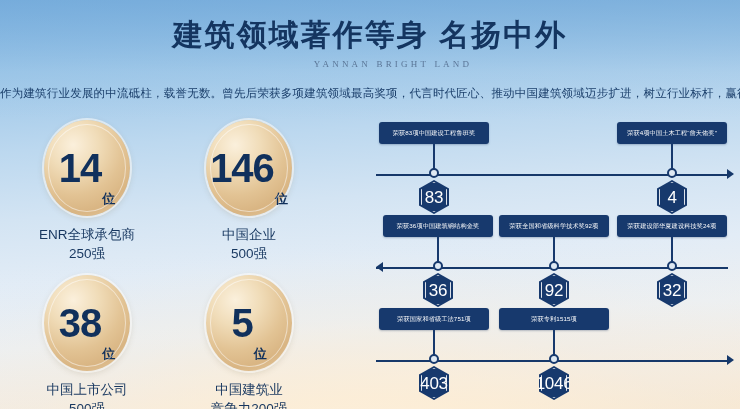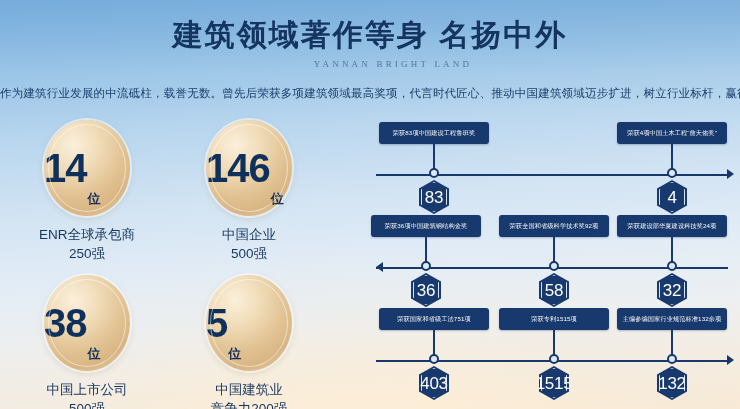--- a/index.html
+++ b/index.html
@@ -38,21 +38,21 @@
 
   
   .stats{position:absolute;left:6px;top:120px;width:340px;
          display:flex;flex-wrap:wrap;}
   .stat{width:162px;text-align:center;margin-bottom:12px;}
   .coin{
     width:86px;height:96px;margin:0 auto;border-radius:50%;
     background:
       radial-gradient(circle at 34% 26%, #fbf0dc 0%, #f0dcb8 28%, #e2c394 55%, #d9b583 74%, #e7cfa9 100%);
     box-shadow:0 0 0 2px rgba(255,255,255,0.55), 0 2px 7px rgba(120,100,60,0.22);
-    display:flex;align-items:center;
+    display:flex;align-items:center;justify-content:center;
     position:relative;
   }
   .coin:after{
     content:"";position:absolute;inset:4px;border-radius:50%;
     border:1px solid rgba(255,255,255,0.5);
   }
   .coin .num{
     font-size:40px;font-weight:bold;color:#10305c;line-height:1;
     letter-spacing:-1px;
   }
@@ -196,37 +196,37 @@
           <span class="inner"></span>
           <span class="hnum">4</span>
         </div>
       </div>
     </div>
 
     <div class="trow">
       <div class="rail"></div>
       <div class="arrow left"></div>
 
-      <div class="node" style="left:50px">
+      <div class="node" style="left:62px">
         <div class="label">荣获36项中国建筑钢结构金奖</div>
         <div class="stem"></div>
         <div class="ring"></div>
         <div class="hex">
           <span class="inner"></span>
           <span class="hnum">36</span>
         </div>
       </div>
 
       <div class="node" style="left:178px">
         <div class="label">荣获全国和省级科学技术奖92项</div>
         <div class="stem"></div>
         <div class="ring"></div>
         <div class="hex">
           <span class="inner"></span>
-          <span class="hnum">58</span>
+          <span class="hnum">92</span>
         </div>
       </div>
 
       <div class="node" style="left:296px">
         <div class="label">荣获建设部华夏建设科技奖24项</div>
         <div class="stem"></div>
         <div class="ring"></div>
         <div class="hex">
           <span class="inner"></span>
           <span class="hnum">32</span>
@@ -247,29 +247,20 @@
           <span class="hnum">403</span>
         </div>
       </div>
 
       <div class="node" style="left:178px">
         <div class="label">荣获专利1515项</div>
         <div class="stem"></div>
         <div class="ring"></div>
         <div class="hex">
           <span class="inner"></span>
-          <span class="hnum">1515</span>
-        </div>
-      </div>
-
-      <div class="node" style="left:296px">
-        <div class="label">主编参编国家行业规范标准132余项</div>
-        <div class="stem"></div>
-        <div class="ring"></div>
-        <div class="hex">
-          <span class="inner"></span>
-          <span class="hnum">132</span>
-        </div>
-      </div>
+          <span class="hnum">1046</span>
+        </div>
+      </div>
+
     </div>
 
   </div>
 </div>
 
 </body></html>

